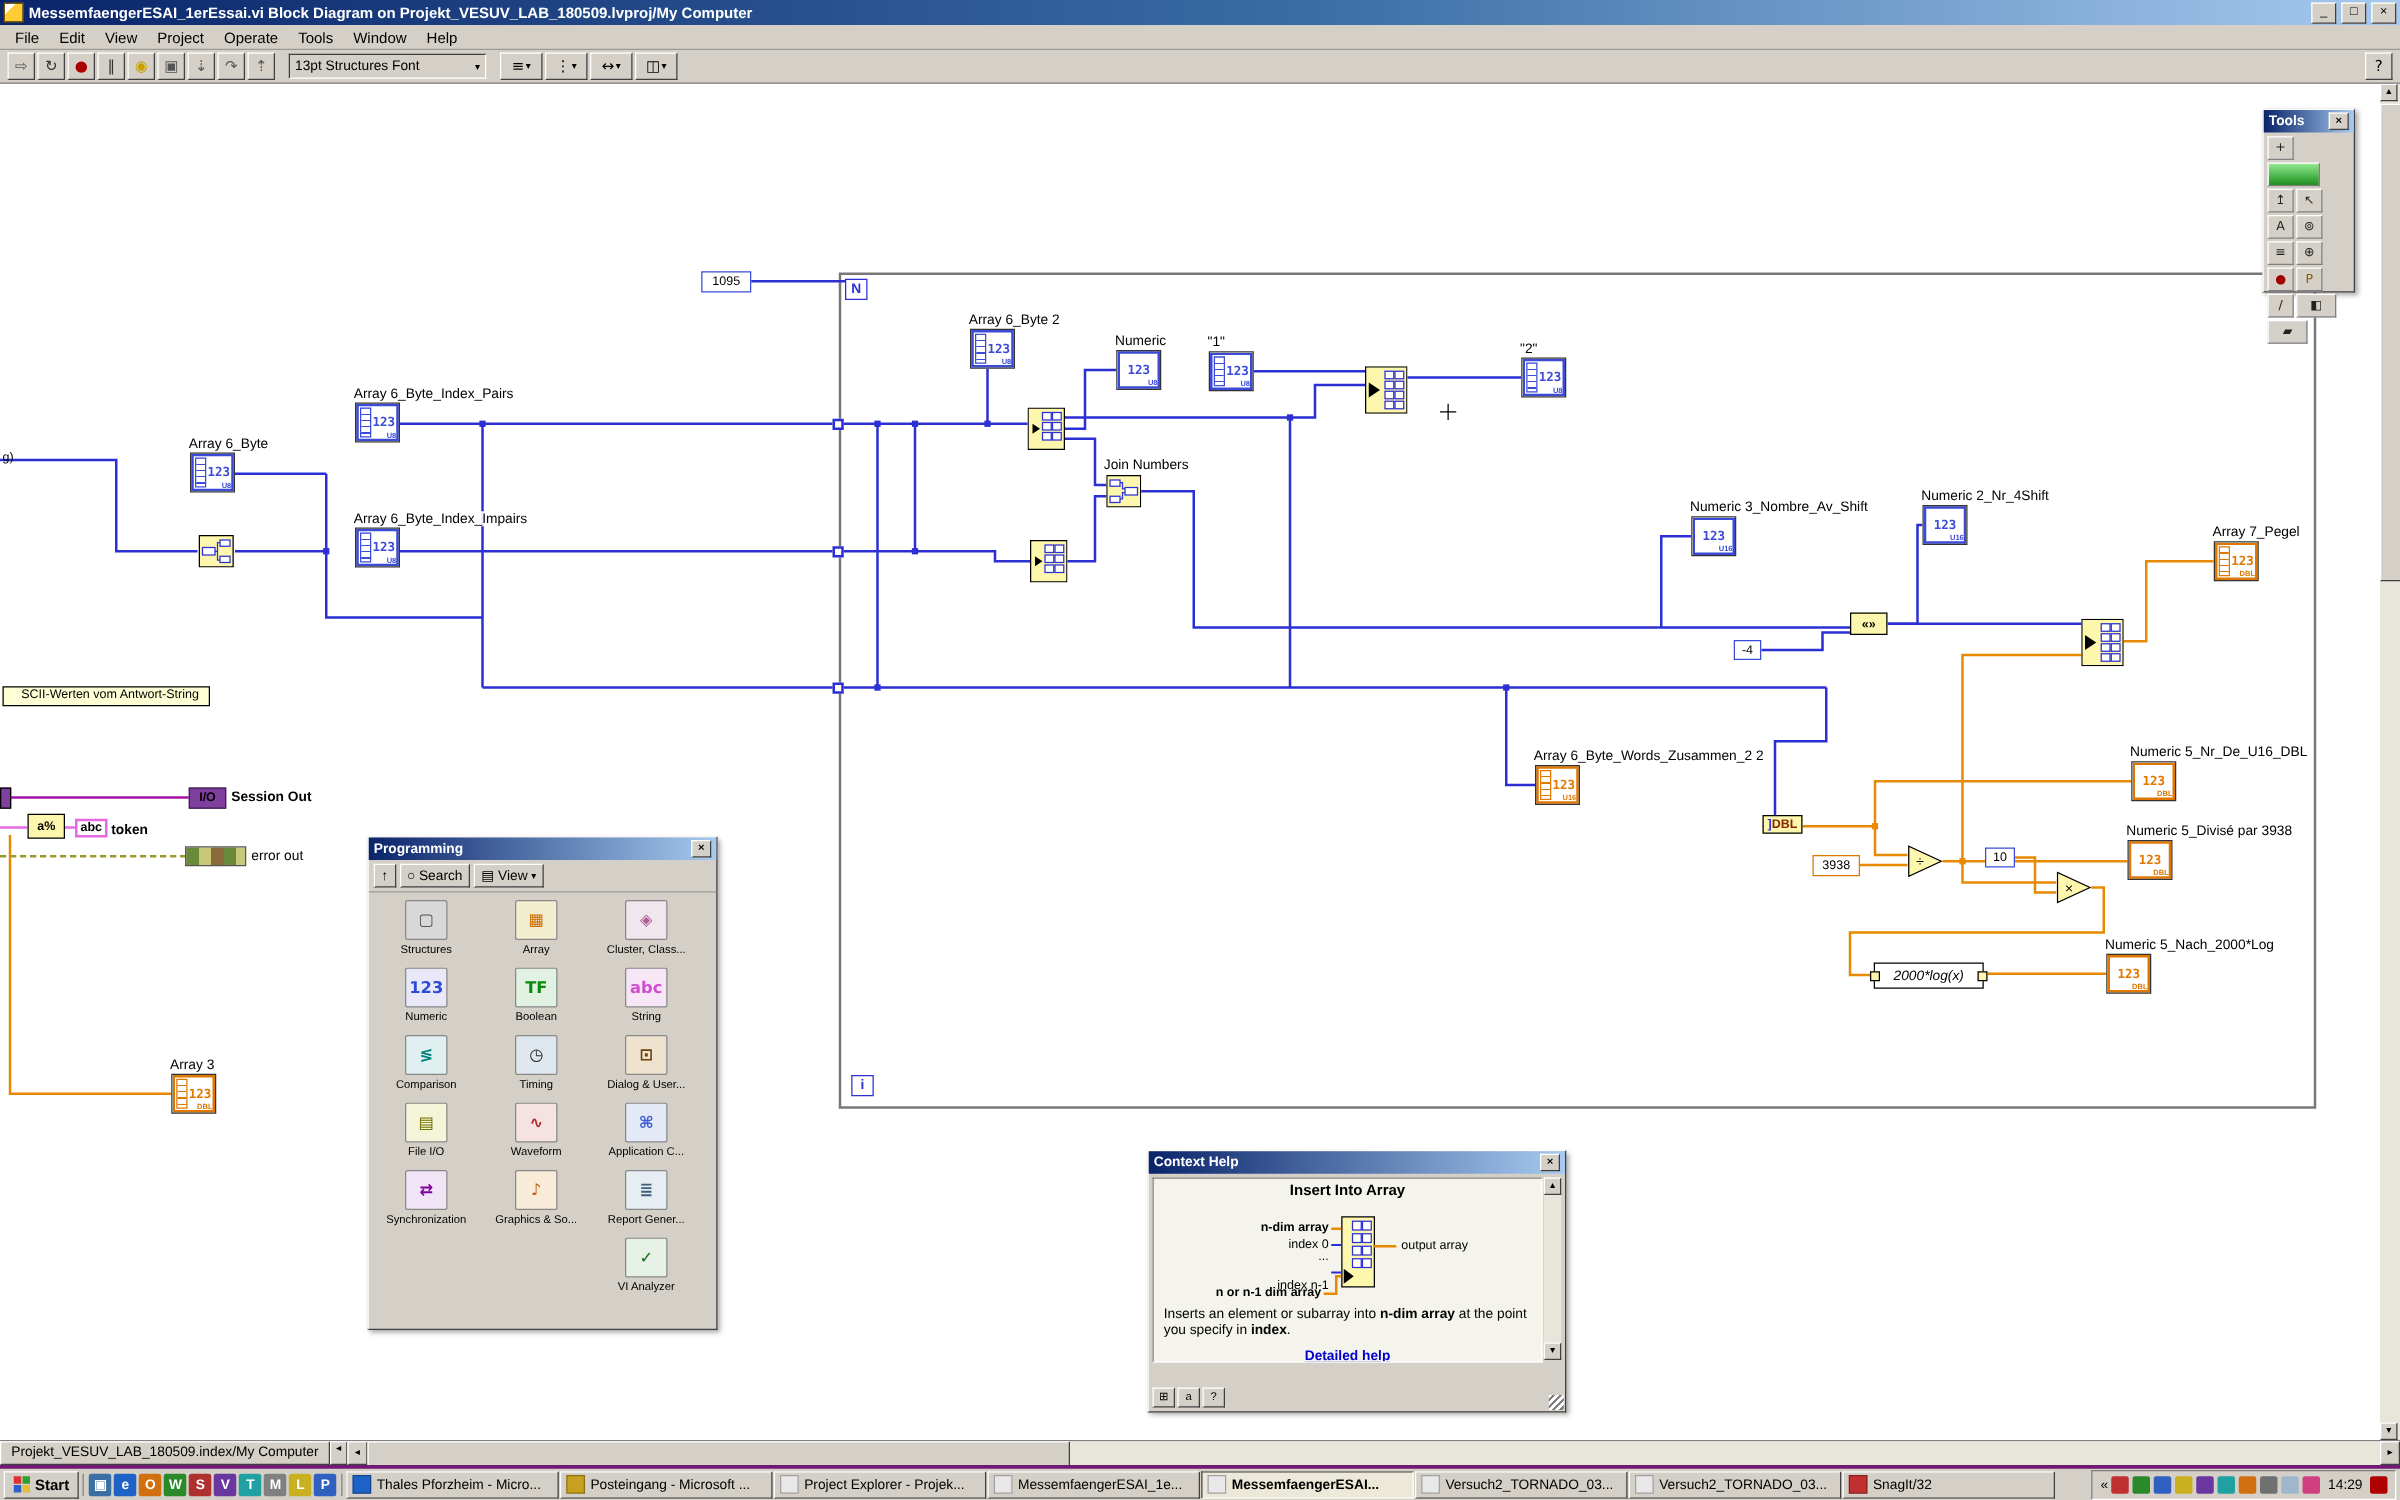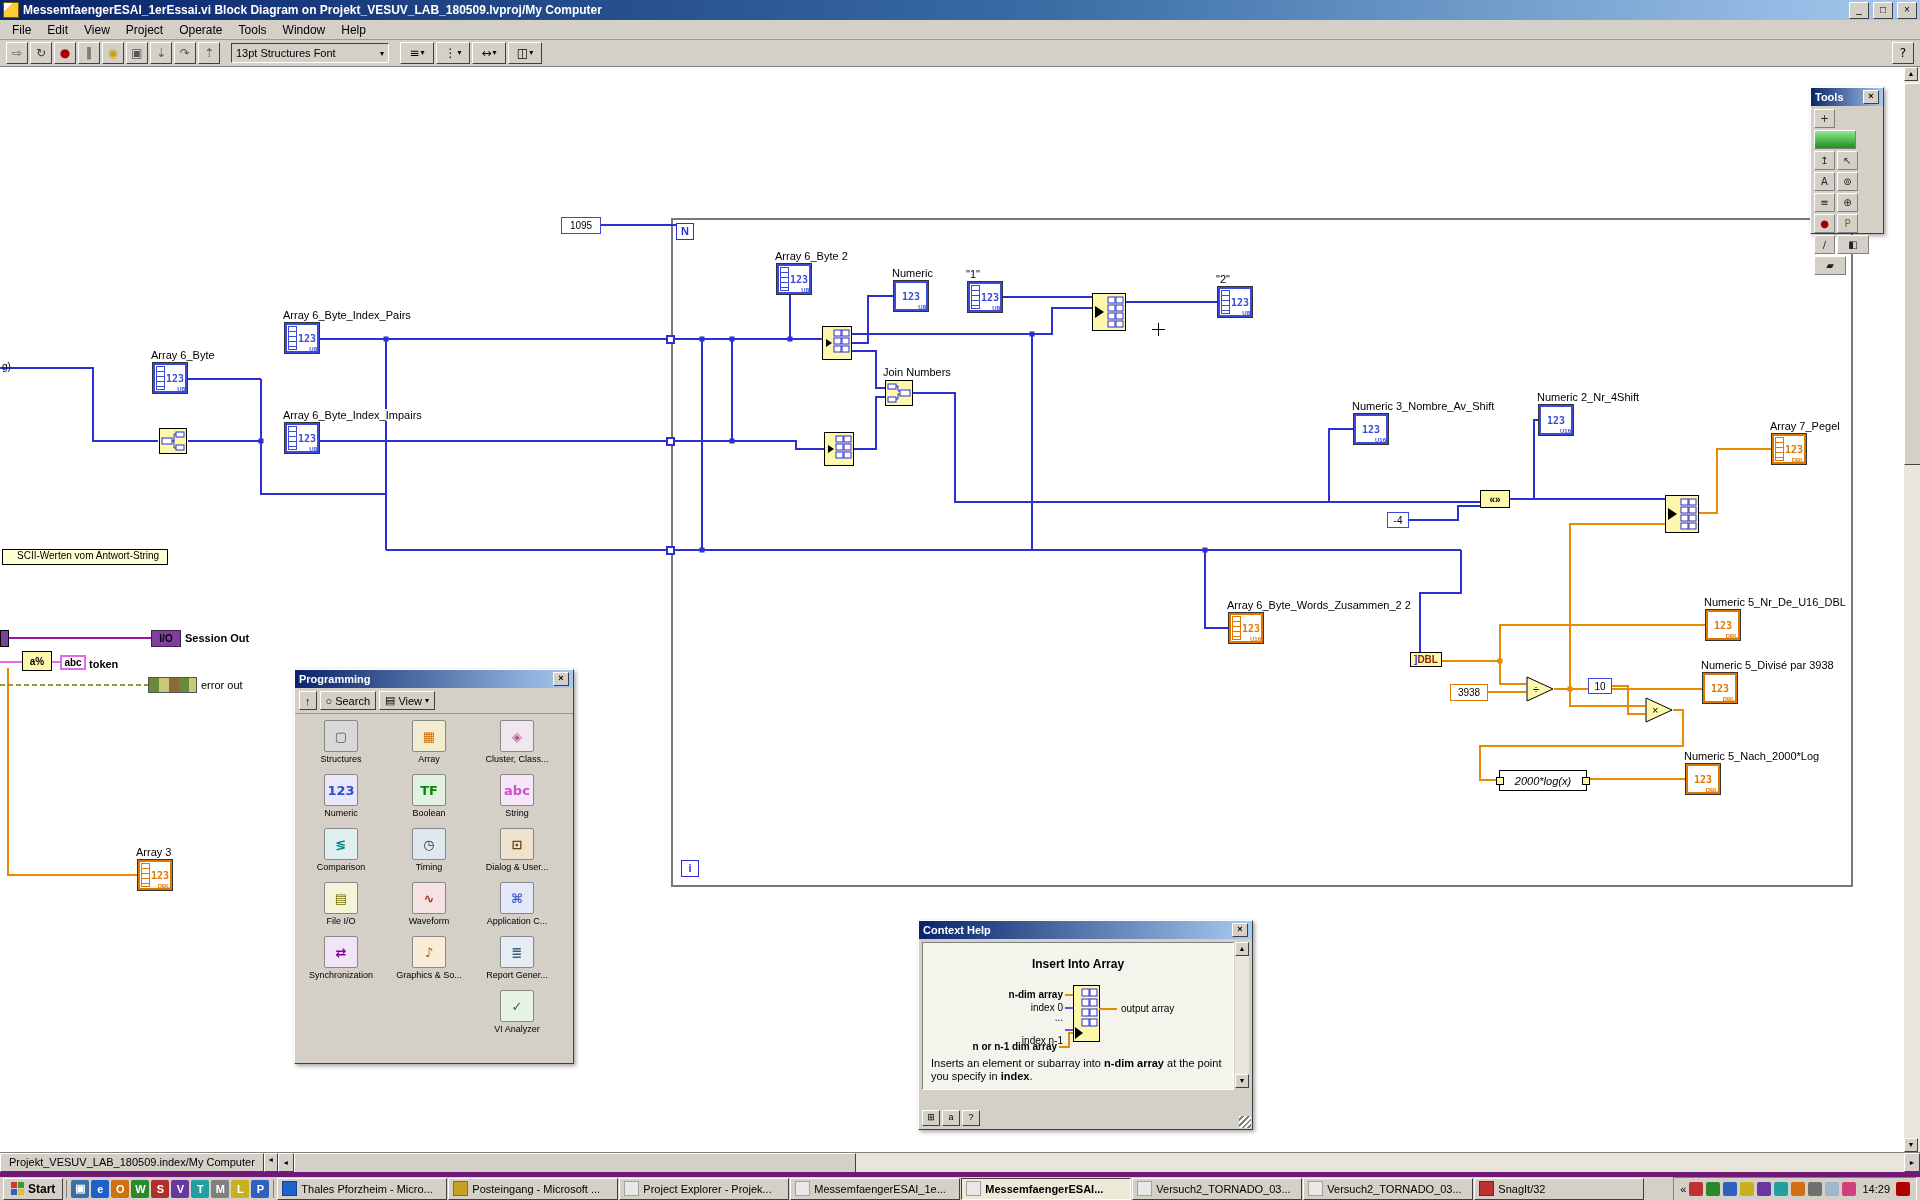--- a/index.html
+++ b/index.html
@@ -105,21 +105,21 @@
     font-size:11px;display:flex;align-items:center;gap:3px;padding:0 5px}
   .pgrid{display:grid;grid-template-columns:repeat(3,88px);grid-auto-rows:54px;padding:6px 2px;justify-items:center}
   .pcell{display:flex;flex-direction:column;align-items:center;width:88px;overflow:hidden}
   .picon{width:32px;height:30px;border:1px solid #888;border-radius:2px;display:flex;align-items:center;
     justify-content:center;font-size:13px;font-weight:bold;font-family:"DejaVu Sans",sans-serif}
   .plabel{font-size:9px;margin-top:2px;white-space:nowrap}
   
   .chelp{left:918px;top:920px;width:333px;height:208px}
   .chbody{position:absolute;left:3px;top:21px;width:310px;height:146px;background:#f4f3ec;
     border:1px solid;border-color:#808080 #fff #fff #808080;overflow:hidden}
-  .chhead{text-align:center;font-weight:bold;font-size:12px;margin-top:14px}
+  .chhead{text-align:center;font-weight:bold;font-size:12px;margin-top:2px}
   .chdiag{position:relative;height:86px}
   .chl{position:absolute;left:0;width:140px;text-align:right;font-size:10px}
   .chl.b{font-weight:bold}
   .chr{position:absolute;left:198px;font-size:10px}
   .chsvg{position:absolute;left:0;top:0}
   .chdesc{font-size:11px;padding:0 8px;line-height:13px}
   .chlink{text-align:center;color:#0000cc;text-decoration:underline;font-weight:bold;font-size:11px;margin-top:8px}
   .chbar{position:absolute;left:3px;bottom:3px;width:310px;height:16px;display:flex;gap:2px;align-items:center}
   .chbarbtn{width:16px;height:14px;border:1px solid;border-color:#fff #404040 #404040 #fff;
     background:#d4d0c8;font-size:9px;line-height:12px;text-align:center}
@@ -134,21 +134,21 @@
   .vthumb{position:absolute;left:0;top:16px;width:16px;height:380px}
   .statusrow{position:absolute;left:0;top:1152px;width:1920px;height:20px;background:#d4d0c8;z-index:30;
     display:flex;align-items:stretch;border-top:1px solid #808080;box-sizing:border-box}
   .statustab{border:1px solid;border-color:#fff #404040 #404040 #fff;background:#d4d0c8;font-size:11px;
     padding:2px 8px;white-space:nowrap}
   .hscroll{flex:1;background:#e8e6da;position:relative}
   .hthumb{position:absolute;left:16px;top:0;width:560px;height:100%}
   .harrow{position:absolute;top:0;width:16px;height:100%;font-size:7px;text-align:center;line-height:17px}
   
   .taskbar{position:absolute;left:0;bottom:0;width:1920px;height:28px;background:#d4d0c8;z-index:80;
-    border-top:5px solid #701a75;display:flex;align-items:center;gap:3px;padding:0 3px;box-sizing:border-box}
+    border-top:3px solid #701a75;display:flex;align-items:center;gap:3px;padding:0 3px;box-sizing:border-box}
   .startbtn{height:22px;display:flex;align-items:center;gap:4px;padding:0 7px;font-weight:bold;
     font-size:12px;border:1px solid;border-color:#fff #404040 #404040 #fff;background:#d4d0c8}
   .flag{display:grid;grid-template-columns:6px 6px;grid-template-rows:6px 6px;gap:1px}
   .flag i{display:block}
   .qlwrap{display:flex;gap:2px;align-items:center;padding:0 4px;border-left:1px solid #808080;border-right:1px solid #808080}
   .qlicon{width:18px;height:18px;border-radius:2px;color:#fff;font-size:11px;display:flex;
     align-items:center;justify-content:center;font-weight:bold}
   .taskbtn{width:170px;height:22px;border:1px solid;border-color:#fff #404040 #404040 #fff;
     background:#d4d0c8;display:flex;align-items:center;gap:4px;font-size:11px;padding:0 4px;
     overflow:hidden;white-space:nowrap;box-sizing:border-box;flex:0 0 auto}

